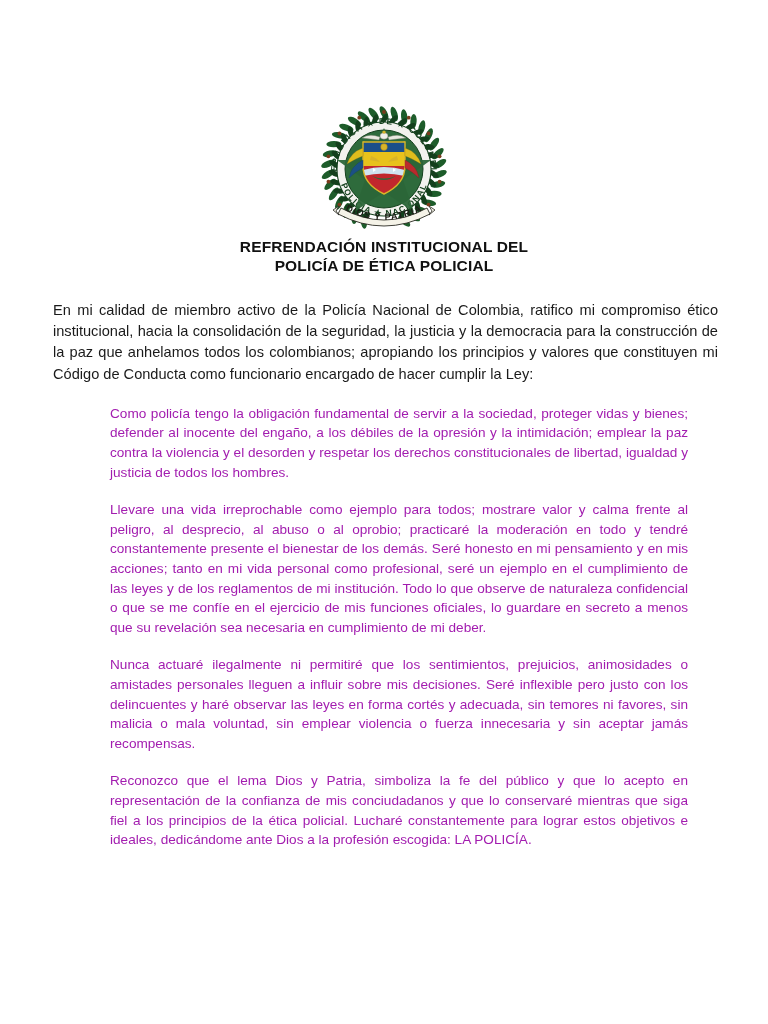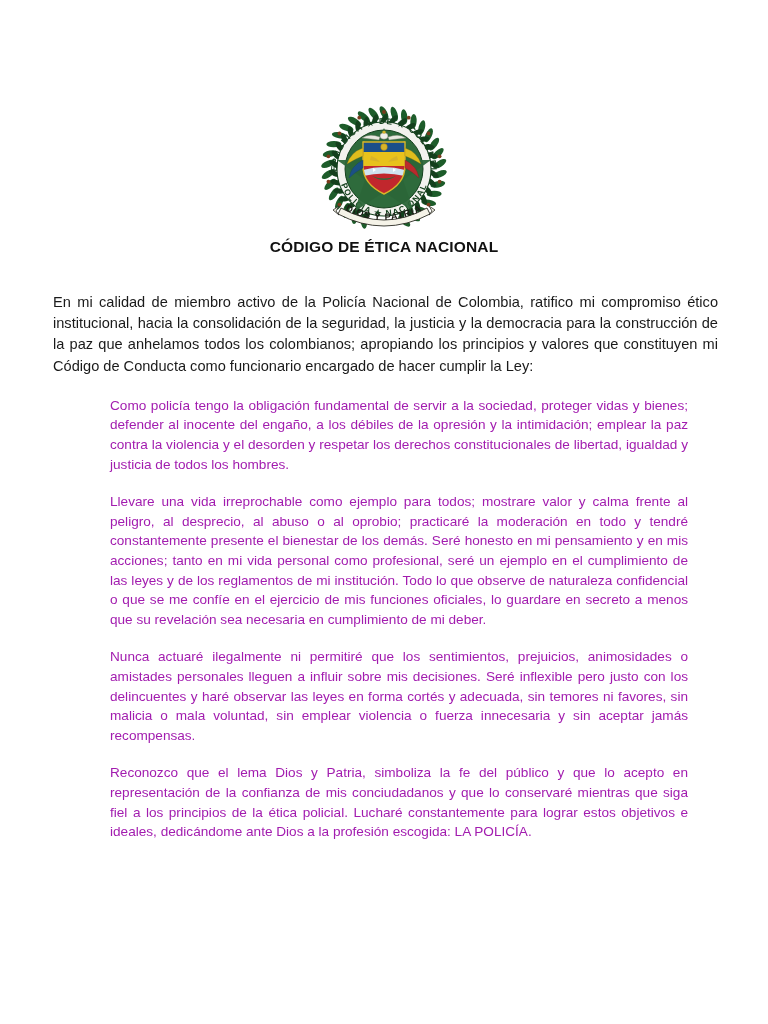--- a/index.html
+++ b/index.html
@@ -58,21 +58,21 @@
     font-size: 15.5px;
     letter-spacing: 0.15px;
     line-height: 19px;
     color: #111111;
   }
 
   
   .body-block {
     position: absolute;
     left: 53px;
-    top: 292px;
+    top: 300px;
     width: 665px;
   }
   .lead-para {
     font-size: 14.6px;
     line-height: 21.2px;
     text-align: justify;
     text-justify: inter-word;
     margin: 0;
     color: #1a1a1a;
   }
@@ -246,21 +246,22 @@
           <path id="ribbonPath" d="M 28 106 Q 67 126 106 106" fill="none"></path>
           <text font-family="Liberation Sans, sans-serif" font-size="9.2" font-weight="bold" fill="#1d1d16" letter-spacing="1.1">
             <textPath href="#ribbonPath" startOffset="50%" text-anchor="middle">DIOS Y PATRIA</textPath>
           </text>
         </g>
       </svg>
     </div>
   </div>
 
   <div class="title-block">
-    <div class="title-line">CÓDIGO DE ÉTICA NACIONAL</div>
+    <div class="title-line">REFRENDACIÓN INSTITUCIONAL DEL</div>
+    <div class="title-line">POLICÍA DE ÉTICA POLICIAL</div>
   </div>
 
   <div class="body-block">
     <p class="lead-para">En mi calidad de miembro activo de la Policía Nacional de Colombia, ratifico mi compromiso ético institucional, hacia la consolidación de la seguridad, la justicia y la democracia para la construcción de la paz que anhelamos todos los colombianos; apropiando los principios y valores que constituyen mi Código de Conducta como funcionario encargado de hacer cumplir la Ley:</p>
 
     <div class="oath-block">
       <p class="oath-para">Como policía tengo la obligación fundamental de servir a la sociedad, proteger vidas y bienes; defender al inocente del engaño, a los débiles de la opresión y la intimidación; emplear la paz contra la violencia y el desorden y respetar los derechos constitucionales de libertad, igualdad y justicia de todos los hombres.</p>
       <p class="oath-para">Llevare una vida irreprochable como ejemplo para todos; mostrare valor y calma frente al peligro, al desprecio, al abuso o al oprobio; practicaré la moderación en todo y tendré constantemente presente el bienestar de los demás. Seré honesto en mi pensamiento y en mis acciones; tanto en mi vida personal como profesional, seré un ejemplo en el cumplimiento de las leyes y de los reglamentos de mi institución. Todo lo que observe de naturaleza confidencial o que se me confíe en el ejercicio de mis funciones oficiales, lo guardare en secreto a menos que su revelación sea necesaria en cumplimiento de mi deber.</p>
       <p class="oath-para">Nunca actuaré ilegalmente ni permitiré que los sentimientos, prejuicios, animosidades o amistades personales lleguen a influir sobre mis decisiones. Seré inflexible pero justo con los delincuentes y haré observar las leyes en forma cortés y adecuada, sin temores ni favores, sin malicia o mala voluntad, sin emplear violencia o fuerza innecesaria y sin aceptar jamás recompensas.</p>
       <p class="oath-para">Reconozco que el lema Dios y Patria, simboliza la fe del público y que lo acepto en representación de la confianza de mis conciudadanos y que lo conservaré mientras que siga fiel a los principios de la ética policial. Lucharé constantemente para lograr estos objetivos e ideales, dedicándome ante Dios a la profesión escogida: LA POLICÍA.</p>

